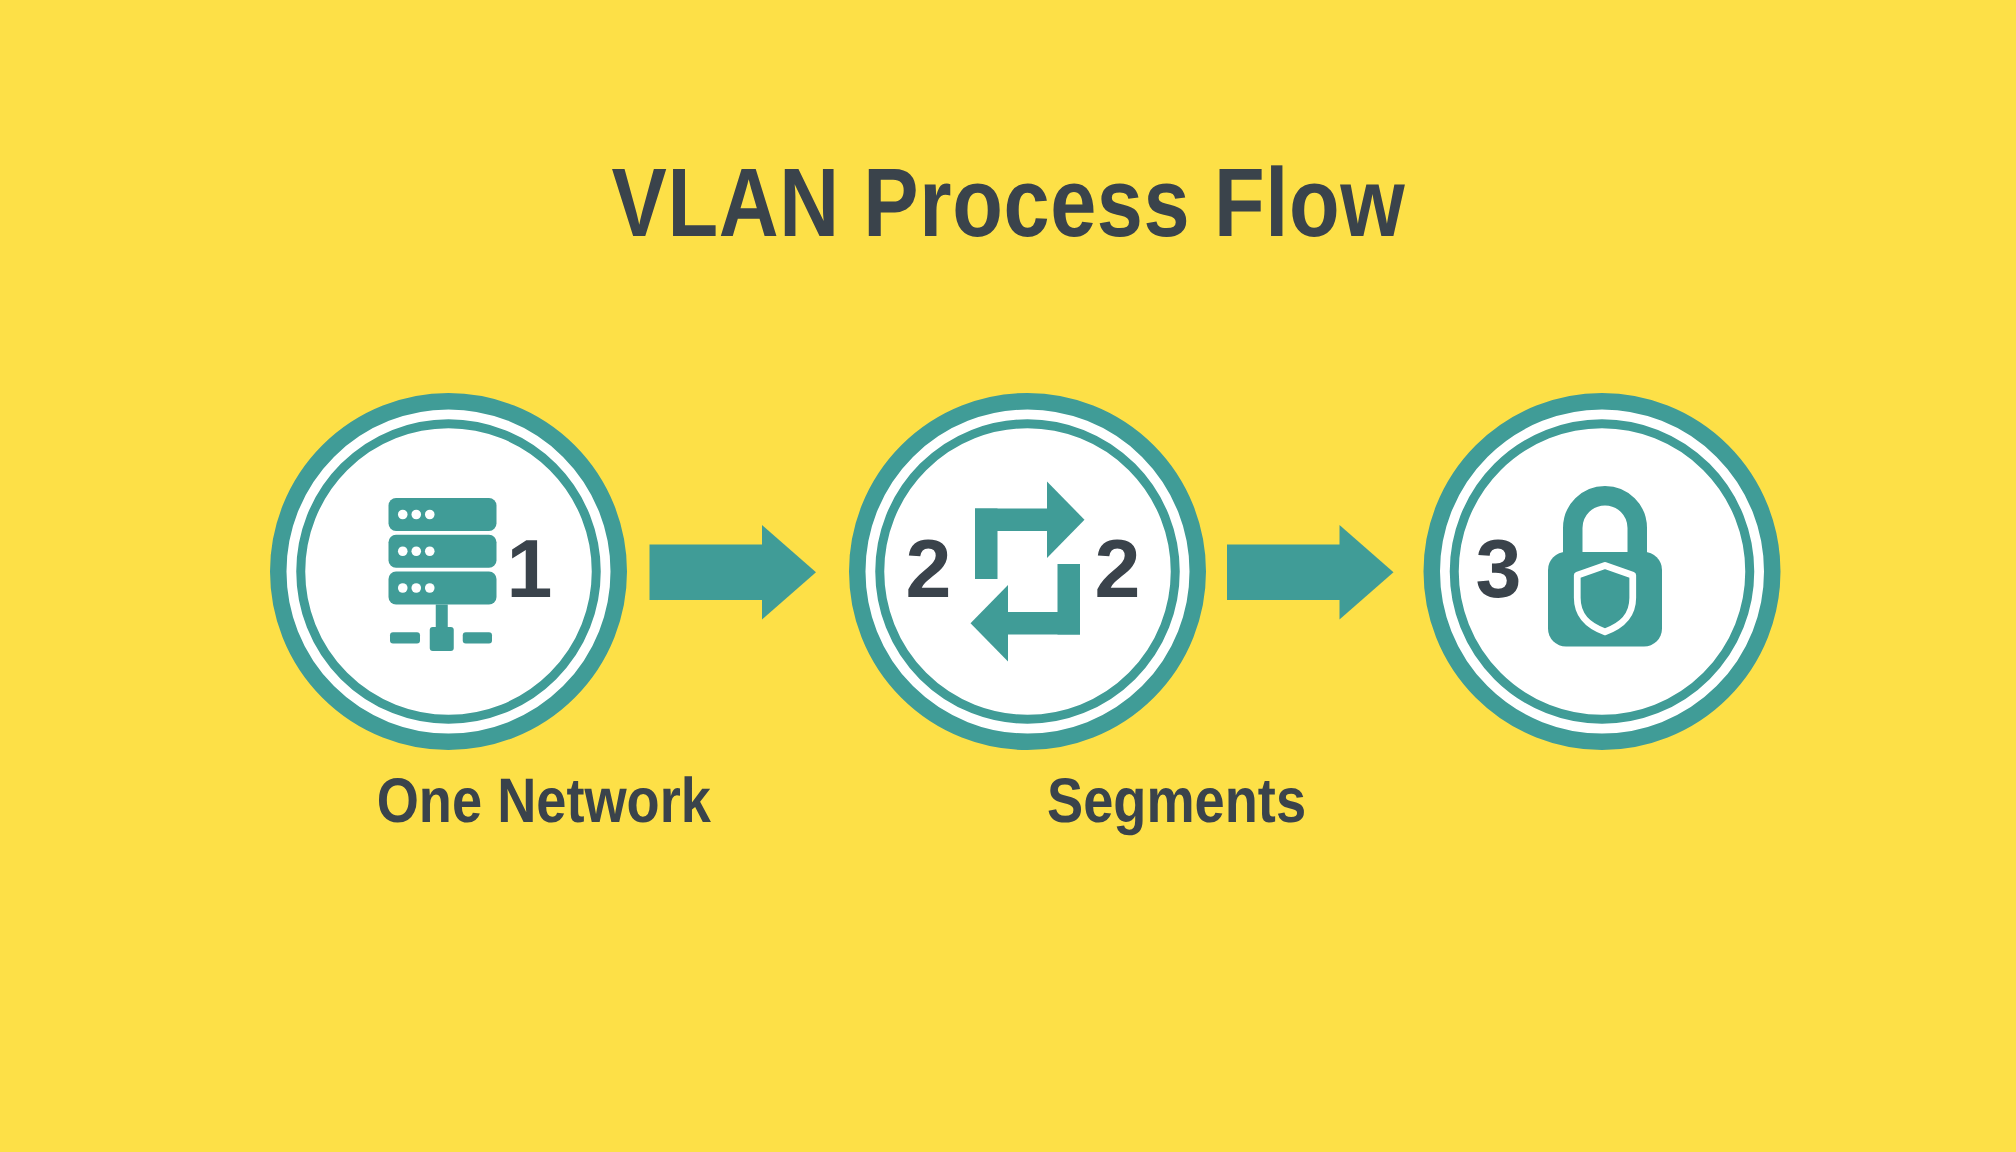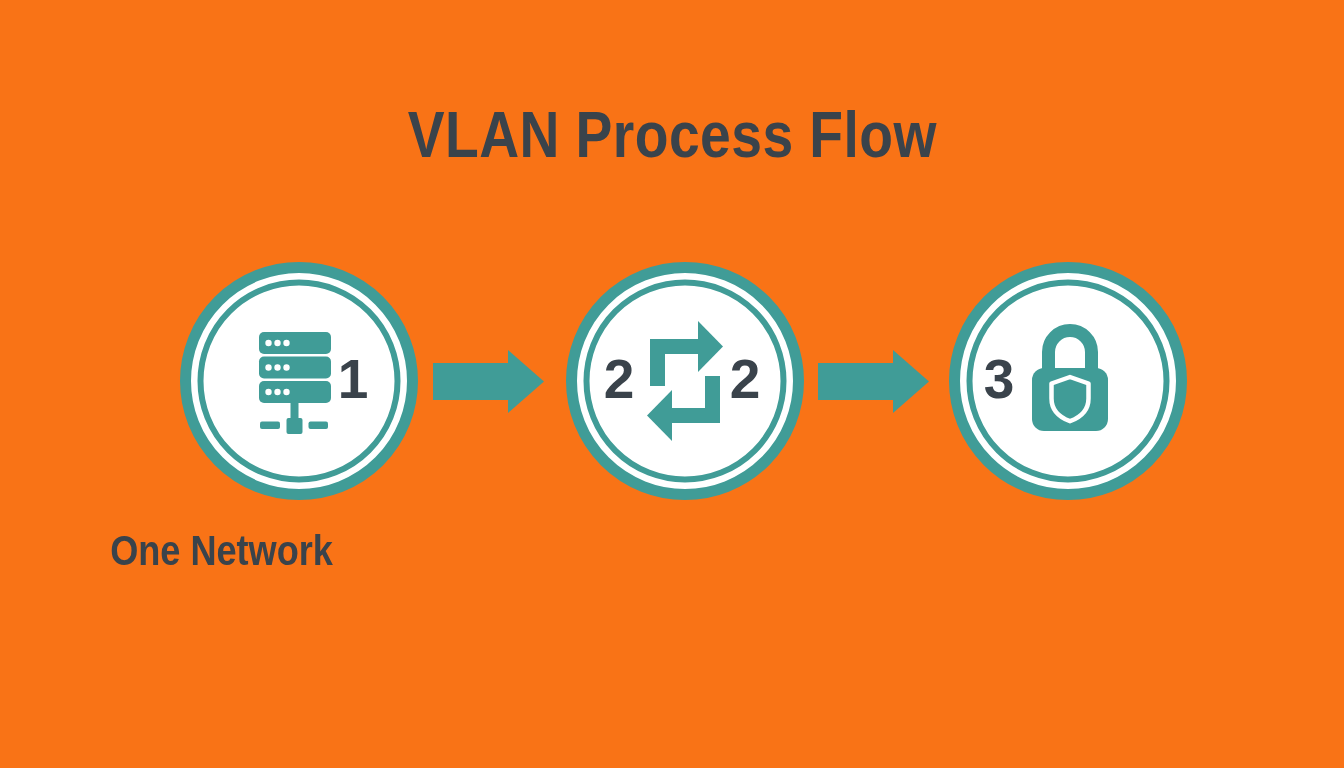--- a/index.html
+++ b/index.html
@@ -5,21 +5,21 @@
   html, body {
     margin: 0;
     padding: 0;
     background: #FAFBFB;
     font-family: "Liberation Sans", sans-serif;
   }
   .stage {
     position: relative;
     width: 1344px;
     height: 768px;
-    background: #f97316;
+    background: #fde047;
     overflow: hidden;
   }
   .title {
     position: absolute;
     top: 102px;
     left: 0;
     width: 100%;
     text-align: center;
     line-height: 1;
     margin: 0;
@@ -46,23 +46,23 @@
   .arrow {
     position: absolute;
     top: 340px;
     width: 115px;
     height: 80px;
   }
   #arrow-1 { left: 430px; }
   #arrow-2 { left: 815px; }
   .step-label {
     position: absolute;
-    top: 530px;
+    top: 513px;
     width: 400px;
-    text-align: left;
+    text-align: right;
     line-height: 1;
   }
   #label-1 { left: 92px; }
   #label-2 { left: 485px; }
   #label-3 { left: 877px; }
   .step-label .condense {
     display: inline-block;
     transform: scaleX(0.86);
     transform-origin: 50% 50%;
     font-size: 42px;
@@ -155,14 +155,17 @@
       <path d="M100.5,112 V91 a21.5,21.5 0 0 1 43,0 V112" fill="none" stroke="#409C97" stroke-width="13"></path>
       <rect x="84" y="107" width="76" height="63" rx="12" fill="#409C97"></rect>
       <path d="M122,116 L103.5,122.5 V137.5 C103.5,149.5 110.5,156 122,160.2 C133.5,156 140.5,149.5 140.5,137.5 V122.5 Z" fill="none" stroke="#FFFFFF" stroke-width="4.5" stroke-linejoin="round"></path>
     </g>
     <text x="51" y="137">3</text>
   </svg>
 
   <div id="label-1" class="step-label">
     <span class="condense">One Network</span>
   </div>
+  <div id="label-2" class="step-label">
+    <span class="condense">Segments</span>
+  </div>
 
 </div>
 
 </body></html>

